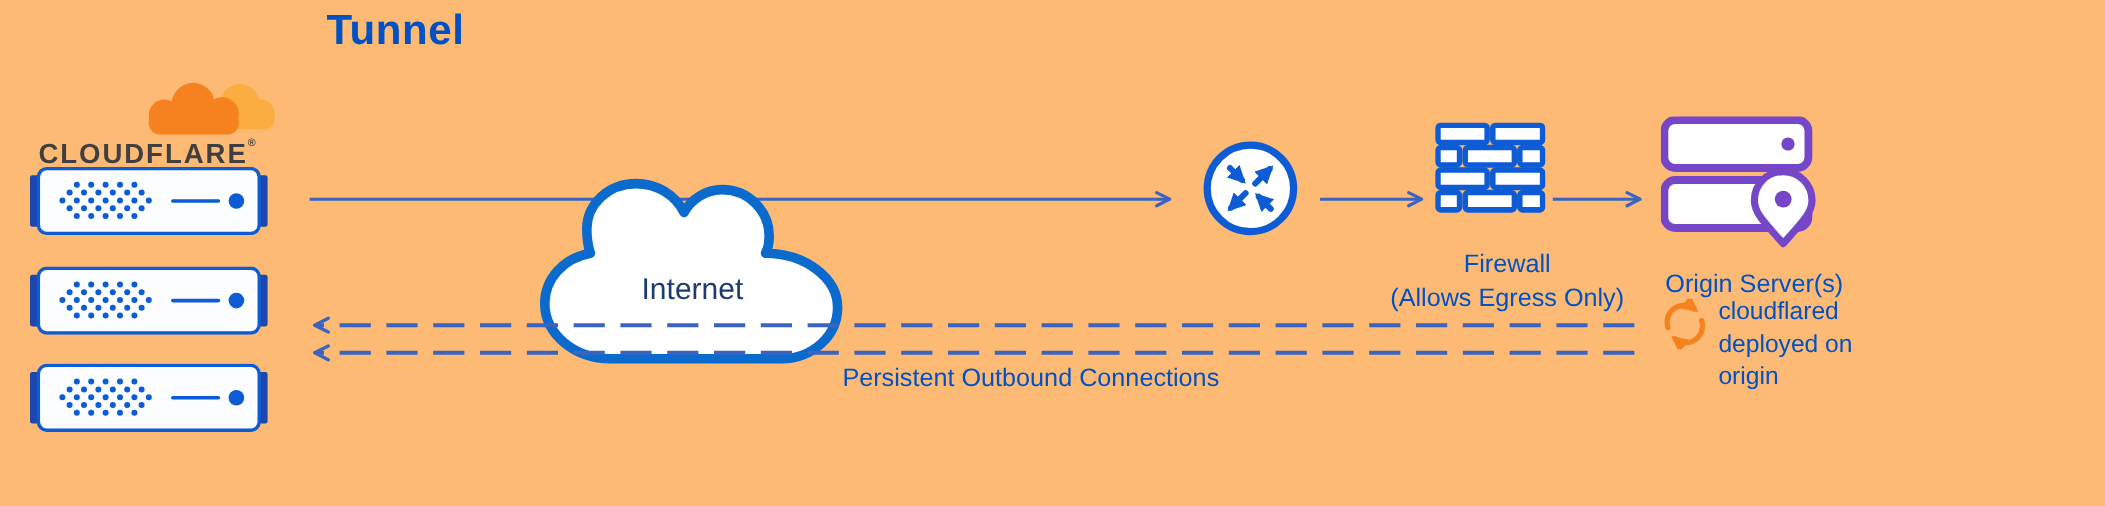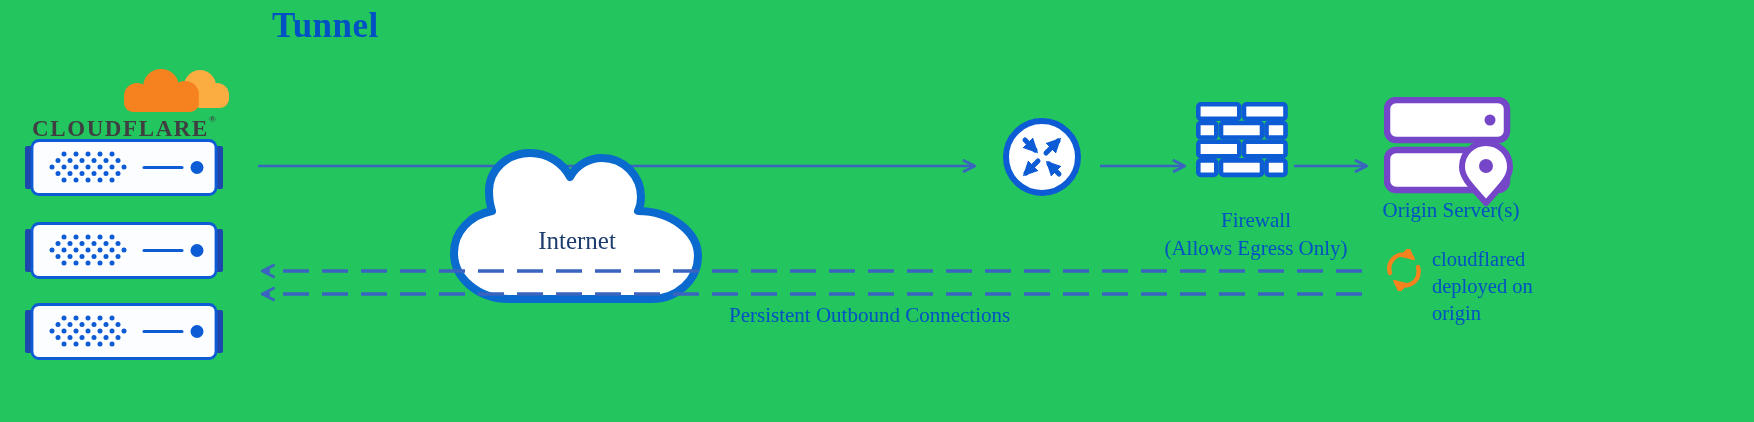--- a/index.html
+++ b/index.html
@@ -1,18 +1,18 @@
 <!DOCTYPE html>
 <html style="--text-blue: #0051c3; --icon-blue: #0d5cd5; --line-blue: #3a64c0; --cloud-blue: #0a6acd; --navy: #1d3c6e; --orange: #f6821f; --orange-light: #fbad41; --purple: #7546c8; --tab-blue: #1e47ad; --wordmark-dark: #3f3f41;"><head>
 <meta charset="utf-8">
 <style>
   html,body{margin:0;padding:0;background:#fff;}
   .canvas{
-    position:relative;width:1754px;height:422px;background:#22c55e;overflow:hidden;
-    font-family:Liberation Serif, serif;
+    position:relative;width:1754px;height:422px;background:#fdba74;overflow:hidden;
+    font-family:Liberation Sans, sans-serif;
   }
   .abs{position:absolute;}
   .overlay{position:absolute;left:0;top:0;width:1754px;height:422px;pointer-events:none;}
   .z1{z-index:1}.z2{z-index:2}.z3{z-index:3}.z4{z-index:4}.z5{z-index:5}
 
   .title{
     left:272px;top:6px;font-size:35px;font-weight:700;color:var(--text-blue);
     margin:0;letter-spacing:.5px;
   }
   .lbl{color:var(--text-blue);font-size:21px;line-height:1.32;}
@@ -172,19 +172,19 @@
     <circle cx="102" cy="69" r="7" class="f-purple"></circle>
   </svg>
 
   <svg class="abs z4" style="left:1382px;top:249px;" width="44" height="42" viewBox="0 0 44 42">
     <path d="M 8,24 A 14,14 0 0 1 30,8.5" class="s-orange nofill cap" stroke-width="4.4" marker-end="url(#mTriOrange)"></path>
     <path d="M 36,18 A 14,14 0 0 1 14,33.5" class="s-orange nofill cap" stroke-width="4.4" marker-end="url(#mTriOrange)"></path>
   </svg>
 
   <div class="abs lbl ml ctr z5" style="left:1141px;top:207px;width:230px;">Firewall
 (Allows Egress Only)</div>
-  <div class="abs lbl ctr z5" style="left:1366px;top:197px;width:170px;">Origin Server(s)</div>
-  <div class="abs lbl z5" style="left:729px;top:302px;text-align:right;">Persistent Outbound Connections</div>
+  <div class="abs lbl ctr z5" style="left:1366px;top:223px;width:170px;text-align:right;">Origin Server(s)</div>
+  <div class="abs lbl z5" style="left:702px;top:302px;text-align:right;">Persistent Outbound Connections</div>
   <div class="abs lbl ml z5" style="left:1432px;top:246px;font-size:20.5px;">cloudflared
 deployed on
 origin</div>
 
 </div>
 
 </body></html>

